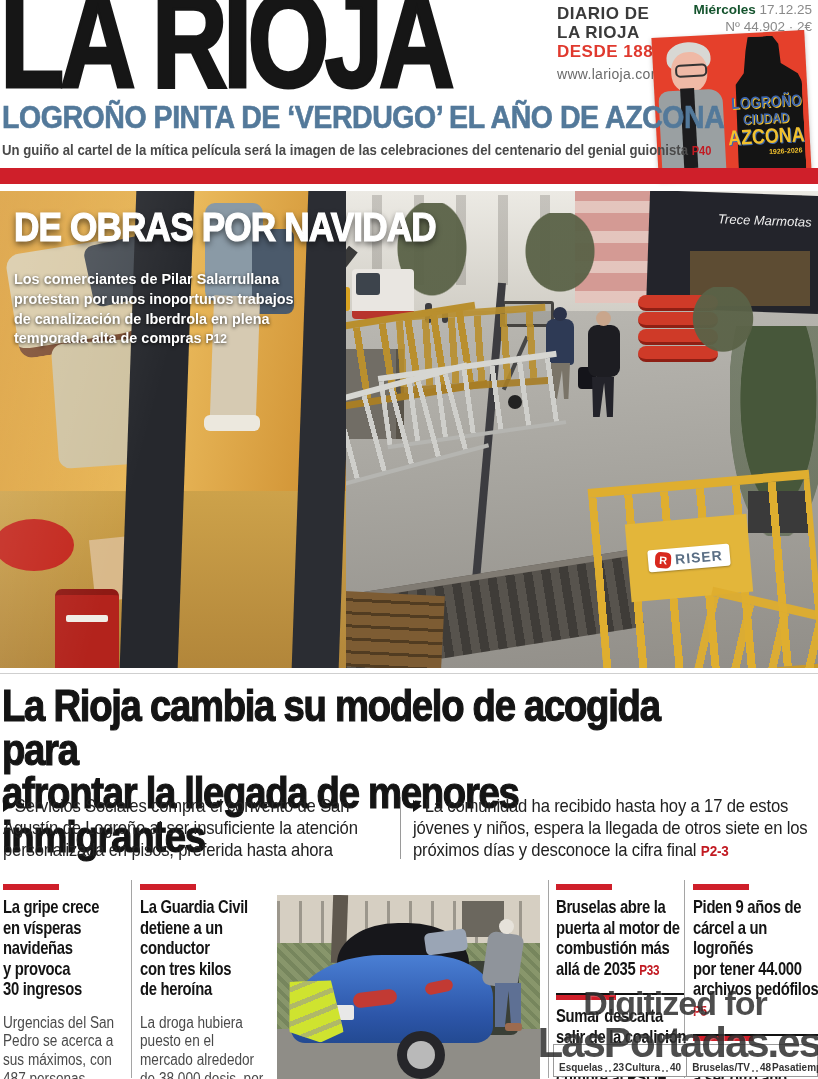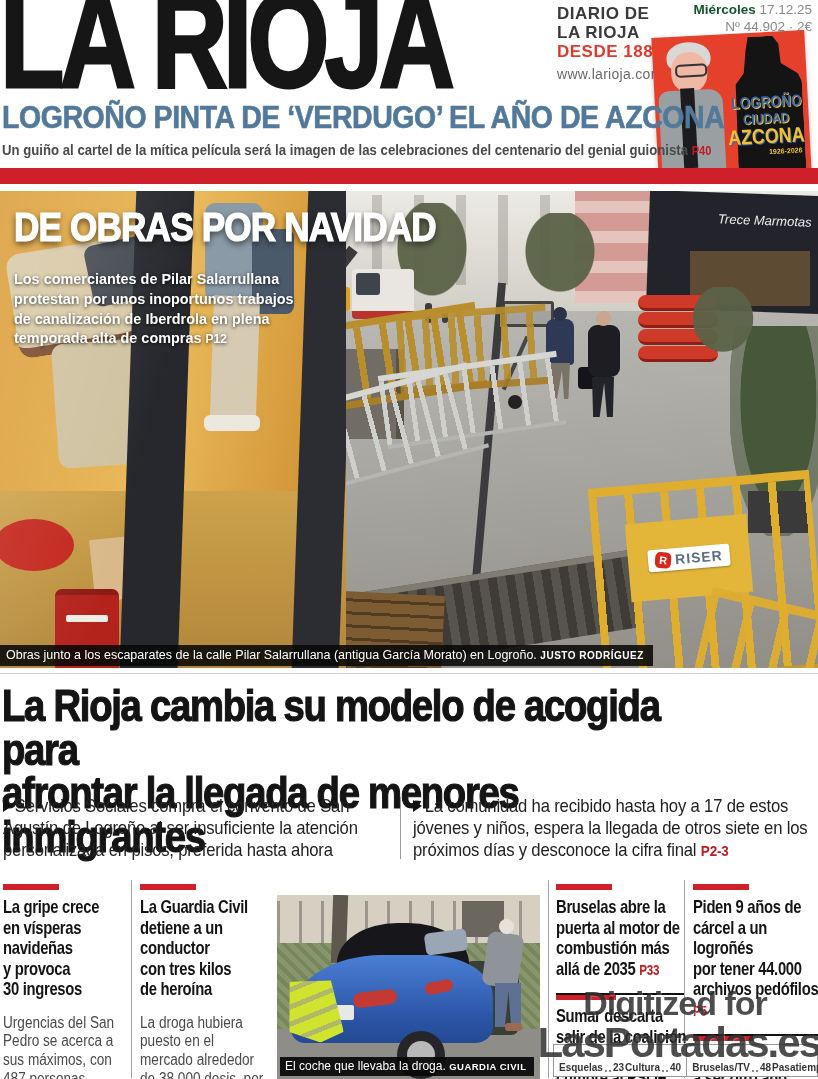--- a/index.html
+++ b/index.html
@@ -313,21 +313,20 @@
       <div class="abs frame1"></div>
       <div class="abs frame2"></div>
       <div class="abs glare"></div>
     </div>
 
     <div class="abs photo-head">DE OBRAS POR NAVIDAD</div>
     <div class="abs photo-lede preline"><span class="preline">Los comerciantes de Pilar Salarrullana
 protestan por unos inoportunos trabajos
 de canalización de Iberdrola en plena
 temporada alta de compras</span> <span class="wref">P12</span></div>
-    <div class="abs photo-caption"><span>Obras junto a los escaparates de la calle Pilar Salarrullana (antigua García Morato) en Logroño.</span> <span class="credit">JUSTO RODRÍGUEZ</span></div>
   </div>
   <div class="abs photo-hairline"></div>
 
   <div class="abs main-head">La Rioja cambia su modelo de acogida para
 afrontar la llegada de menores inmigrantes</div>
   <div class="abs bullet bullet-left"><span class="tri"></span><span>Servicios Sociales compra el convento de San Agustín de Logroño al ser insuficiente la atención personalizada en pisos, preferida hasta ahora</span></div>
   <div class="abs bullets-div"></div>
   <div class="abs bullet bullet-right"><span class="tri"></span><span>La comunidad ha recibido hasta hoy a 17 de estos jóvenes y niños, espera la llegada de otros siete en los próximos días y desconoce la cifra final</span> <span class="ref">P2-3</span></div>
 
   <div class="abs vline vl1"></div>
@@ -367,21 +366,20 @@
     <div class="abs cp-tailL"></div>
     <div class="abs cp-tailR"></div>
     <div class="abs cp-plate"></div>
     <div class="abs cp-vest"></div>
     <div class="abs cp-wheel"></div>
     <div class="abs cp-hub"></div>
     <div class="abs cp-p-body"></div>
     <div class="abs cp-p-head"></div>
     <div class="abs cp-p-legs"></div>
     <div class="abs cp-p-shoe"></div>
-    <div class="abs car-caption"><span>El coche que llevaba la droga.</span> <span class="credit">GUARDIA CIVIL</span></div>
   </div>
 
   <div class="abs col3">
     <div class="redbar-s"></div>
     <div class="brief-h"><span class="preline">Bruselas abre la
 puerta al motor de
 combustión más
 allá de 2035</span> <span class="ref">P33</span></div>
     <div class="rule2"></div>
     <div class="redbar-s2"></div>

